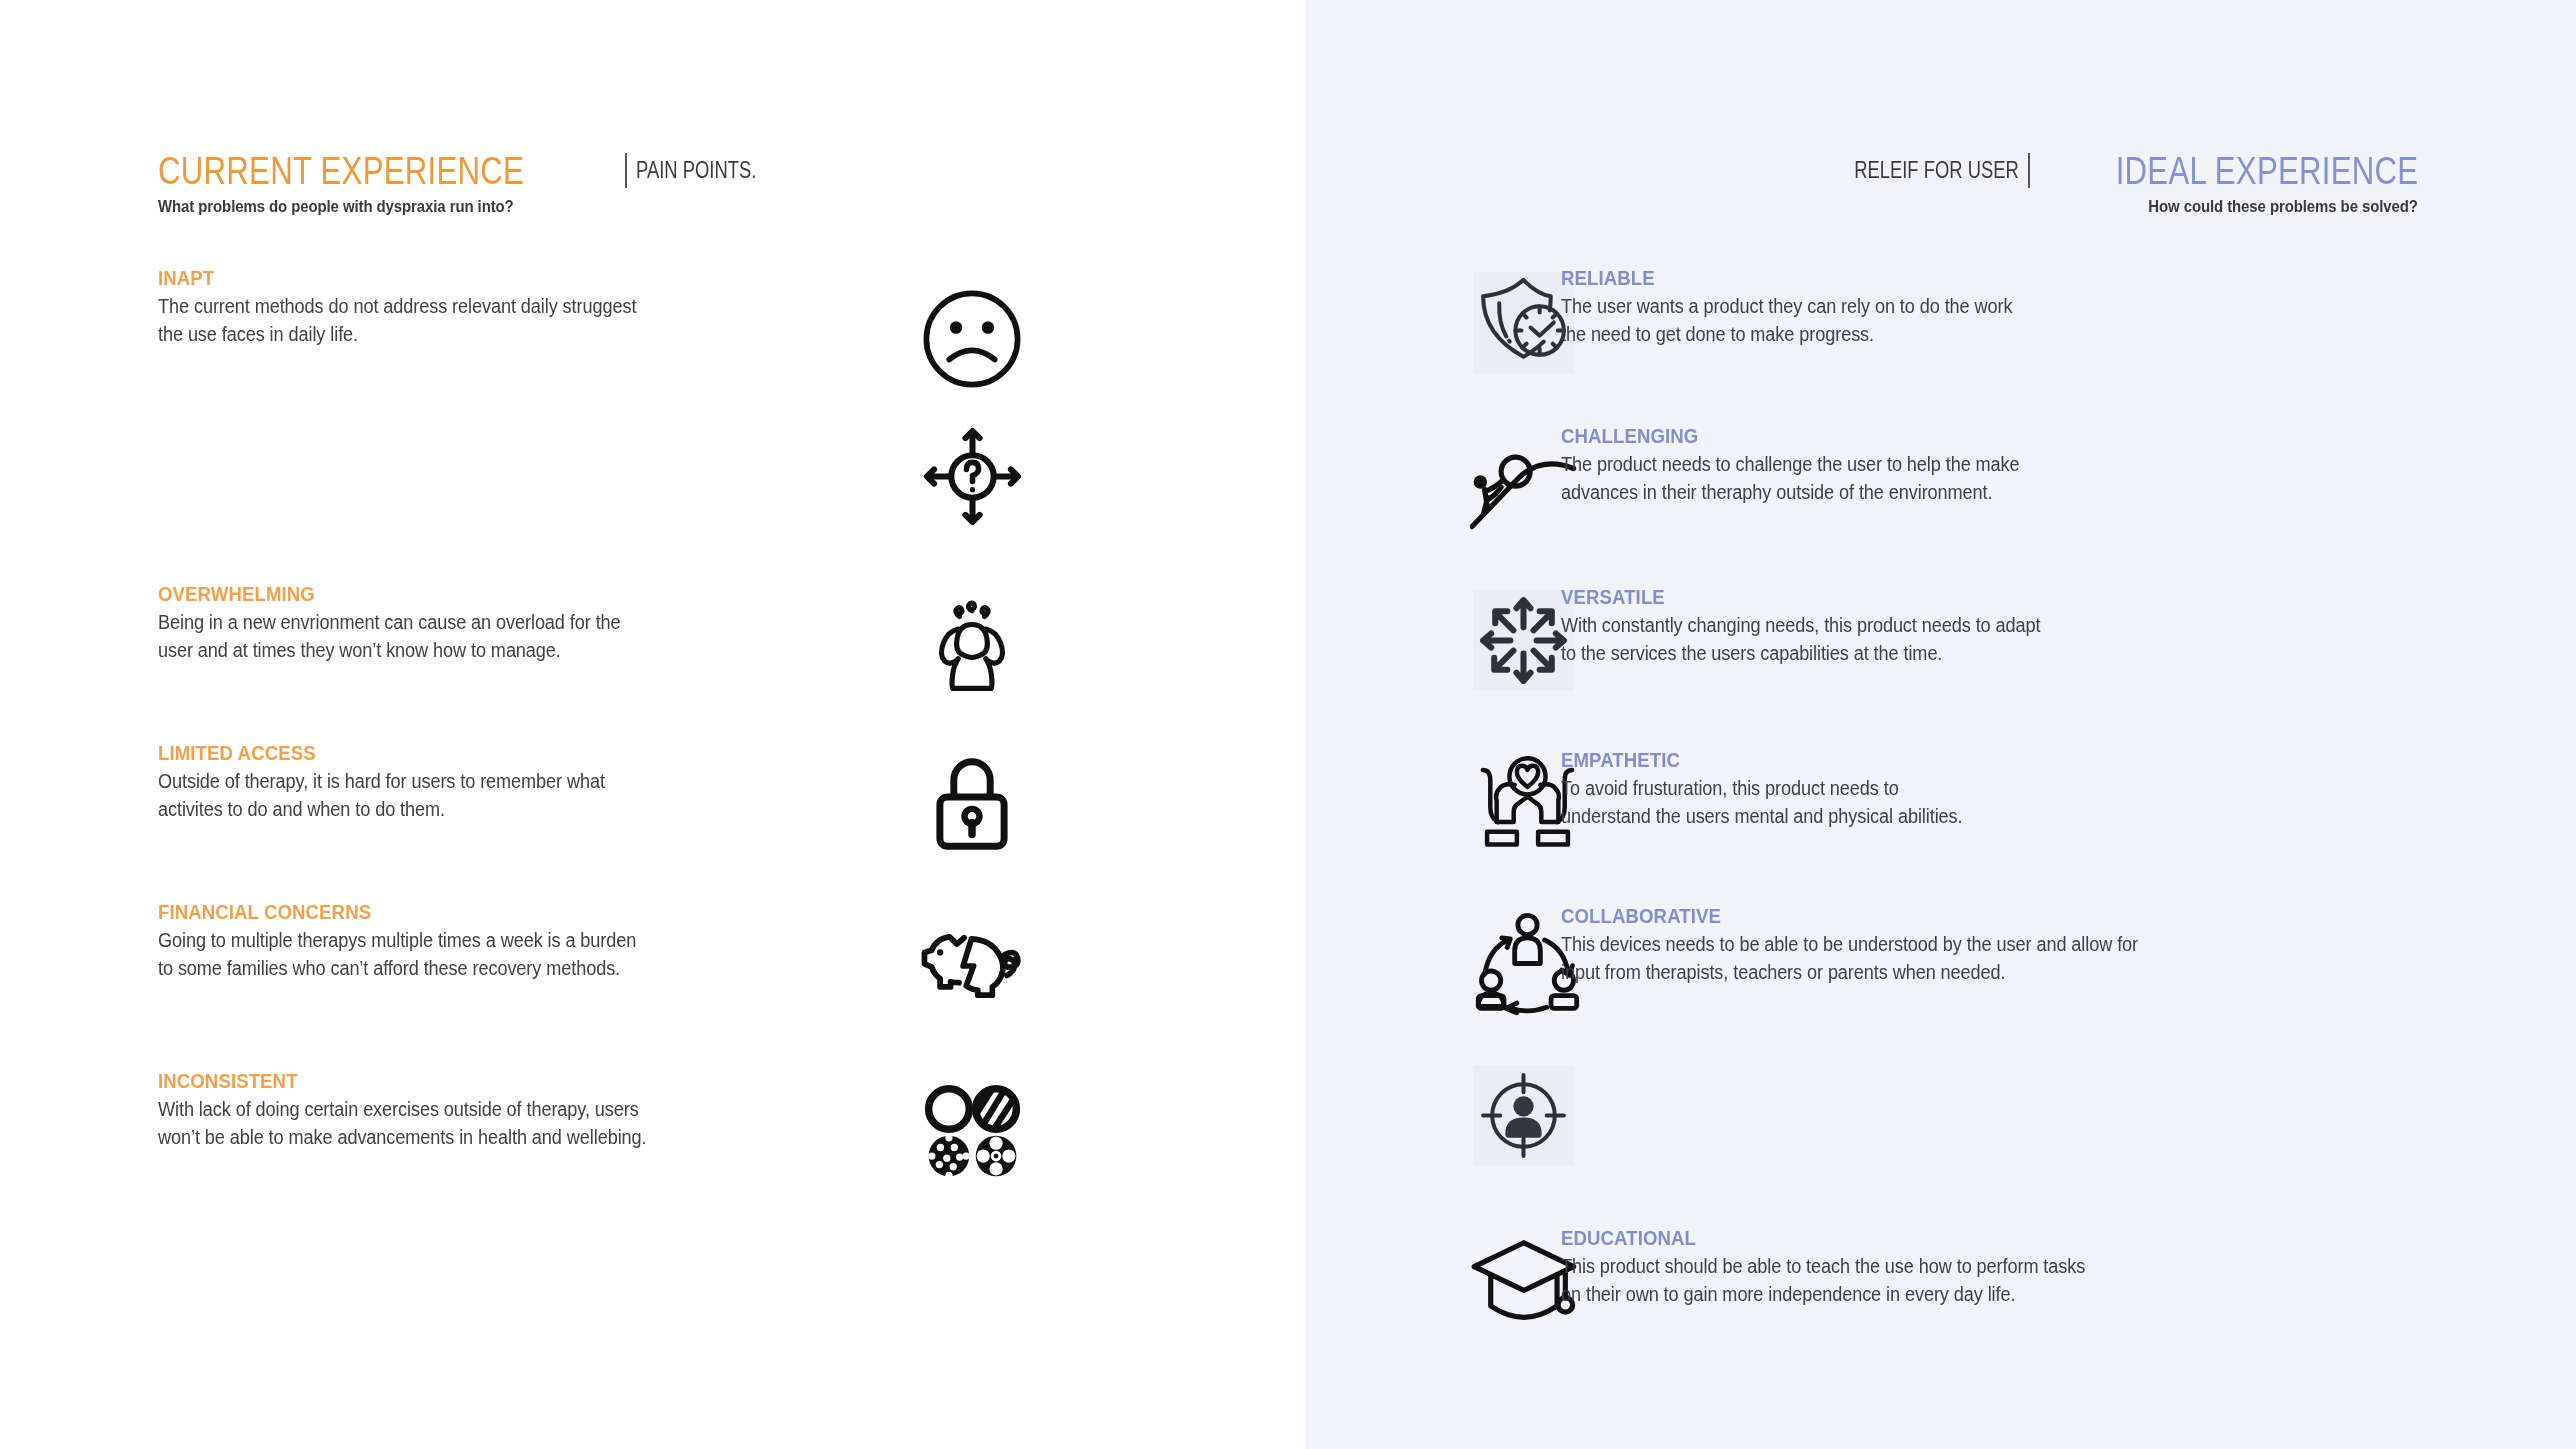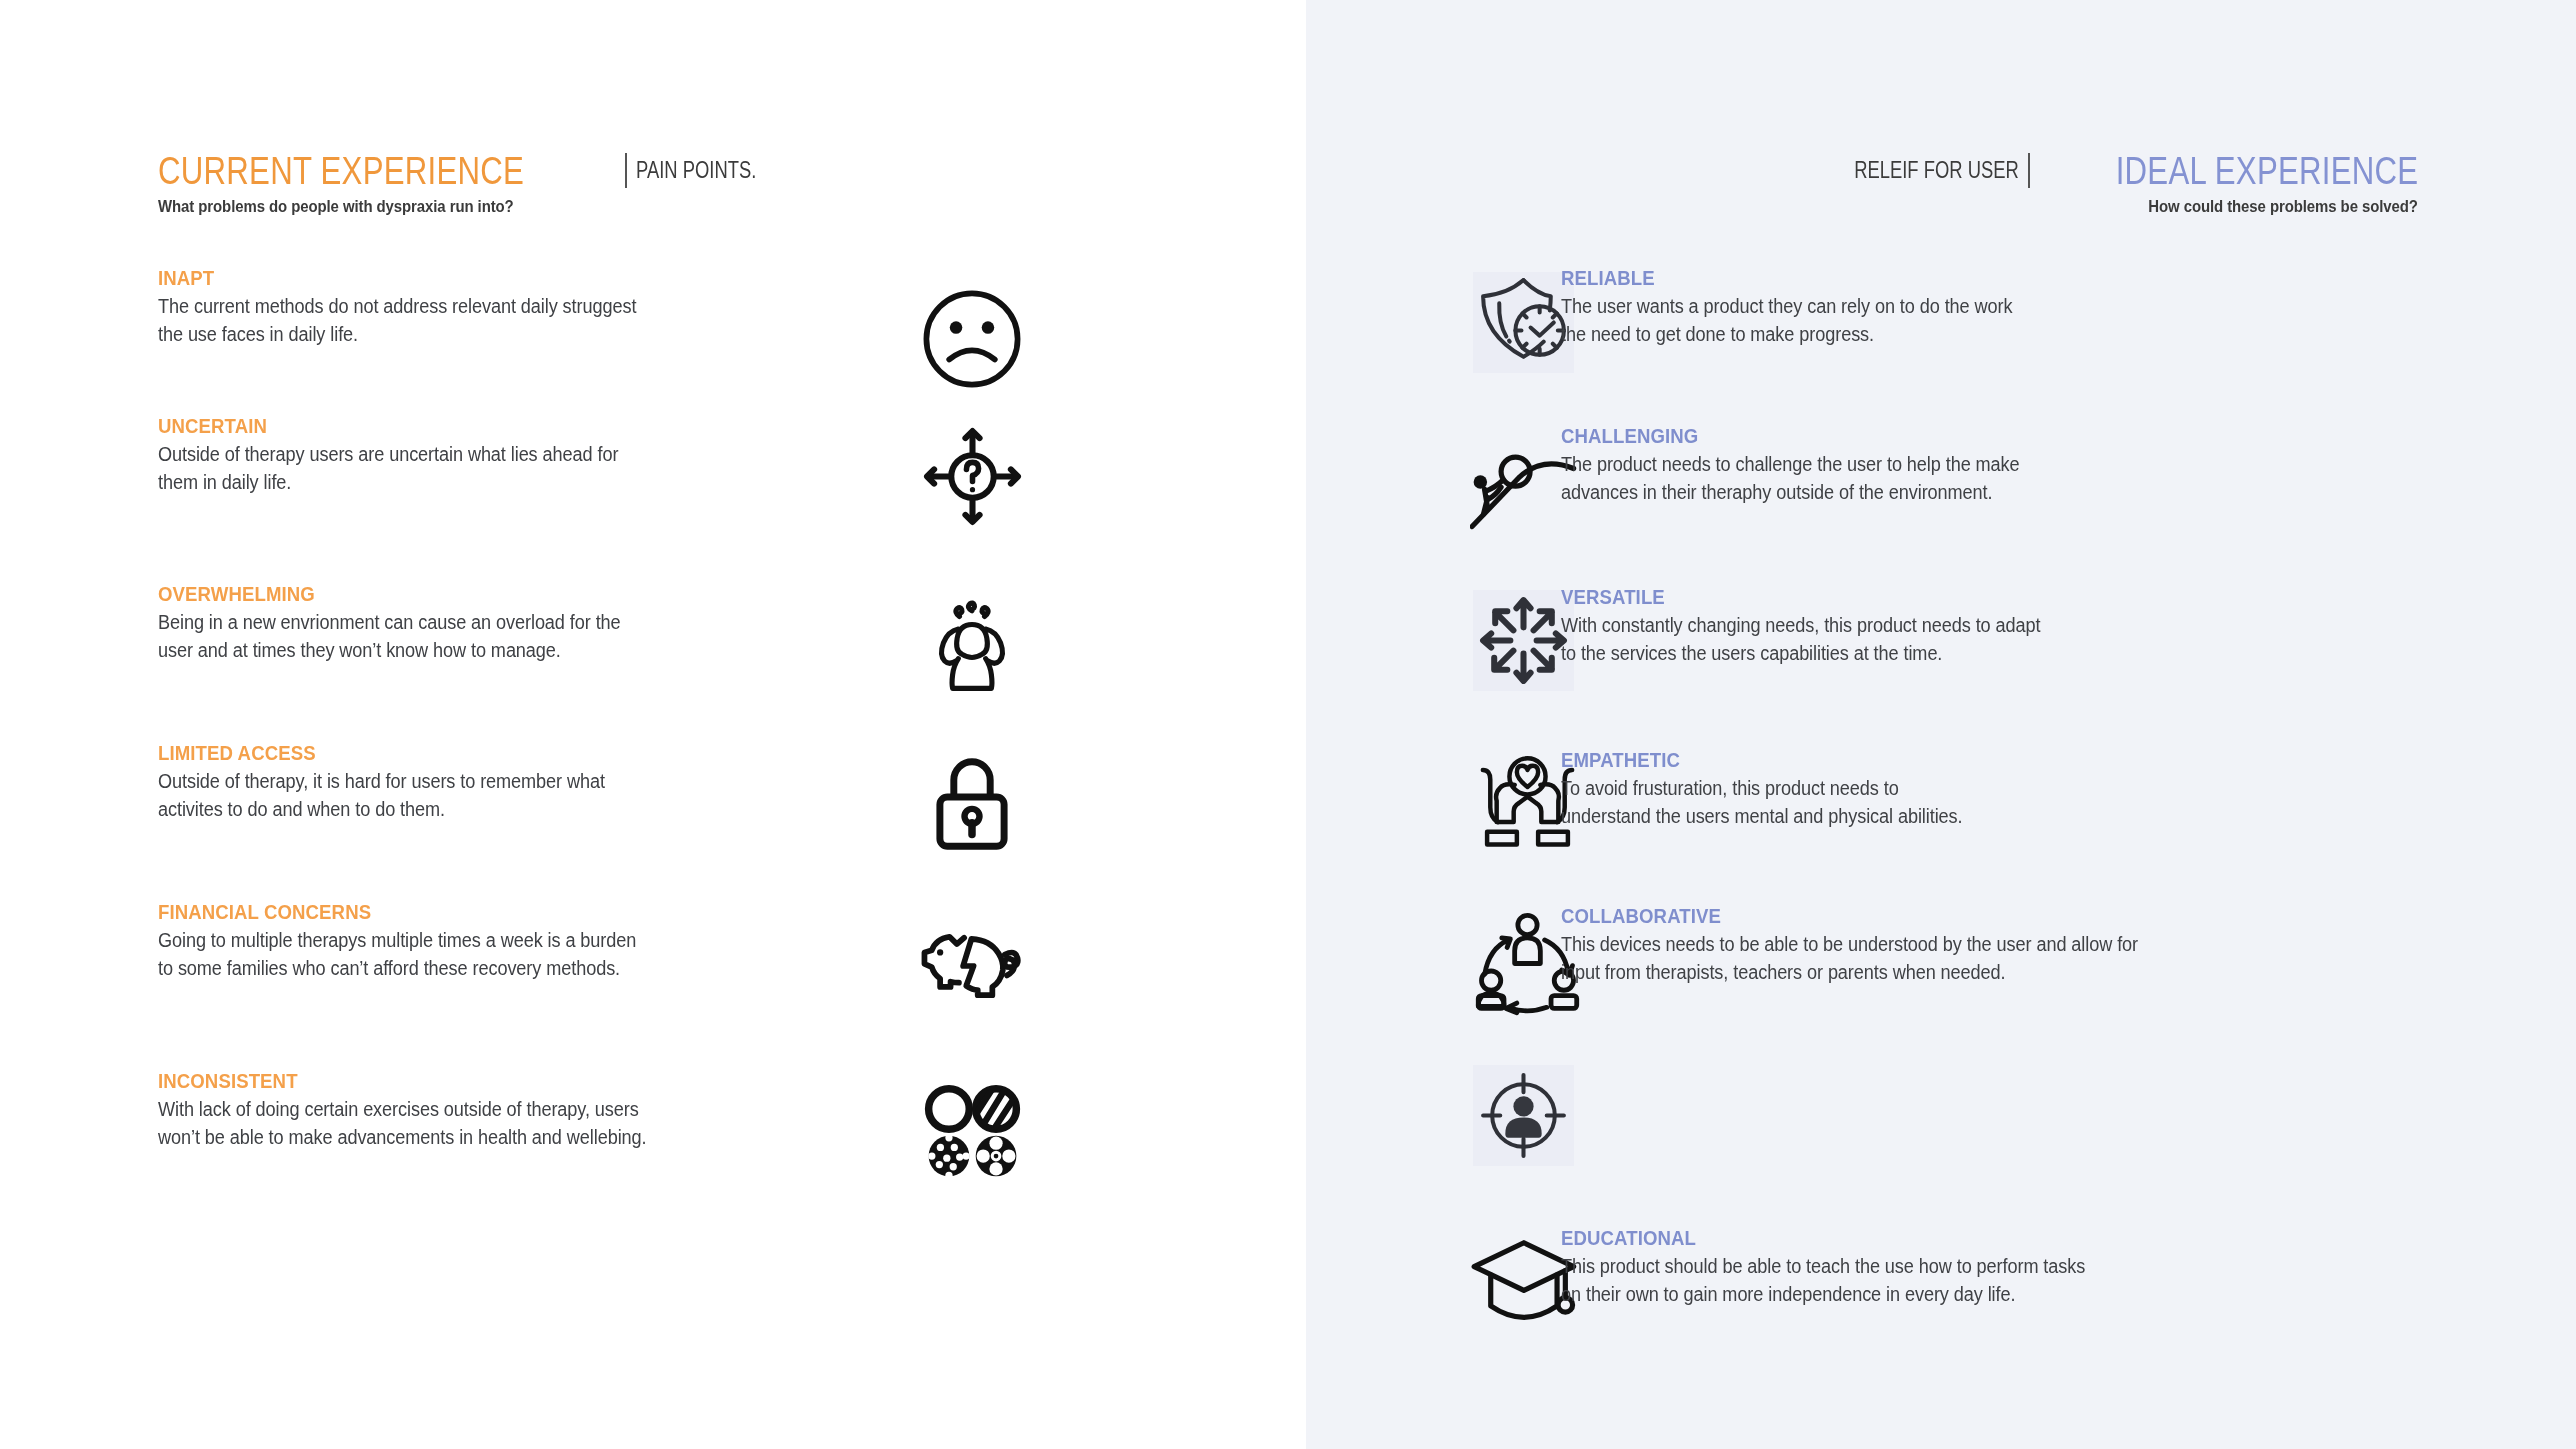--- a/index.html
+++ b/index.html
@@ -96,27 +96,20 @@
     </div>
 
     <div class="row row-left" style="top:268px">
       <div class="txt">
         <div class="ttl orange">INAPT</div>
         <div class="desc">The current methods do not address relevant daily struggest
 the use faces in daily life.</div>
       </div>
     </div>
 
-    <div class="row row-left" style="top:416px">
-      <div class="txt">
-        <div class="ttl orange">UNCERTAIN</div>
-        <div class="desc">Outside of therapy users are uncertain what lies ahead for
-them in daily life.</div>
-      </div>
-    </div>
 
     <div class="row row-left" style="top:584px">
       <div class="txt">
         <div class="ttl orange">OVERWHELMING</div>
         <div class="desc">Being in a new envrionment can cause an overload for the
 user and at times they won’t know how to manage.</div>
       </div>
     </div>
 
     <div class="row row-left" style="top:902px">

